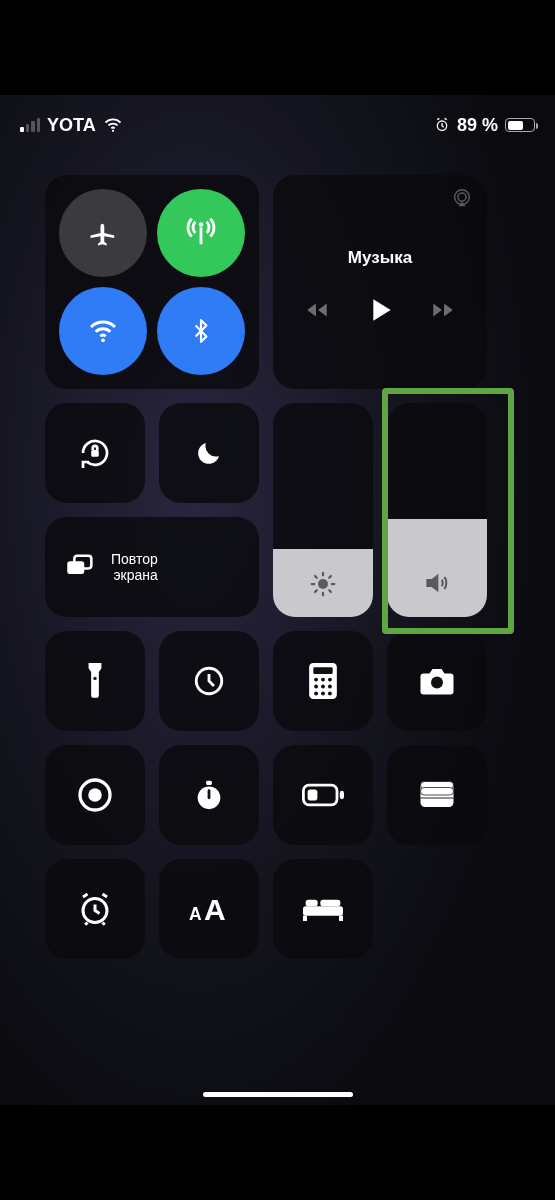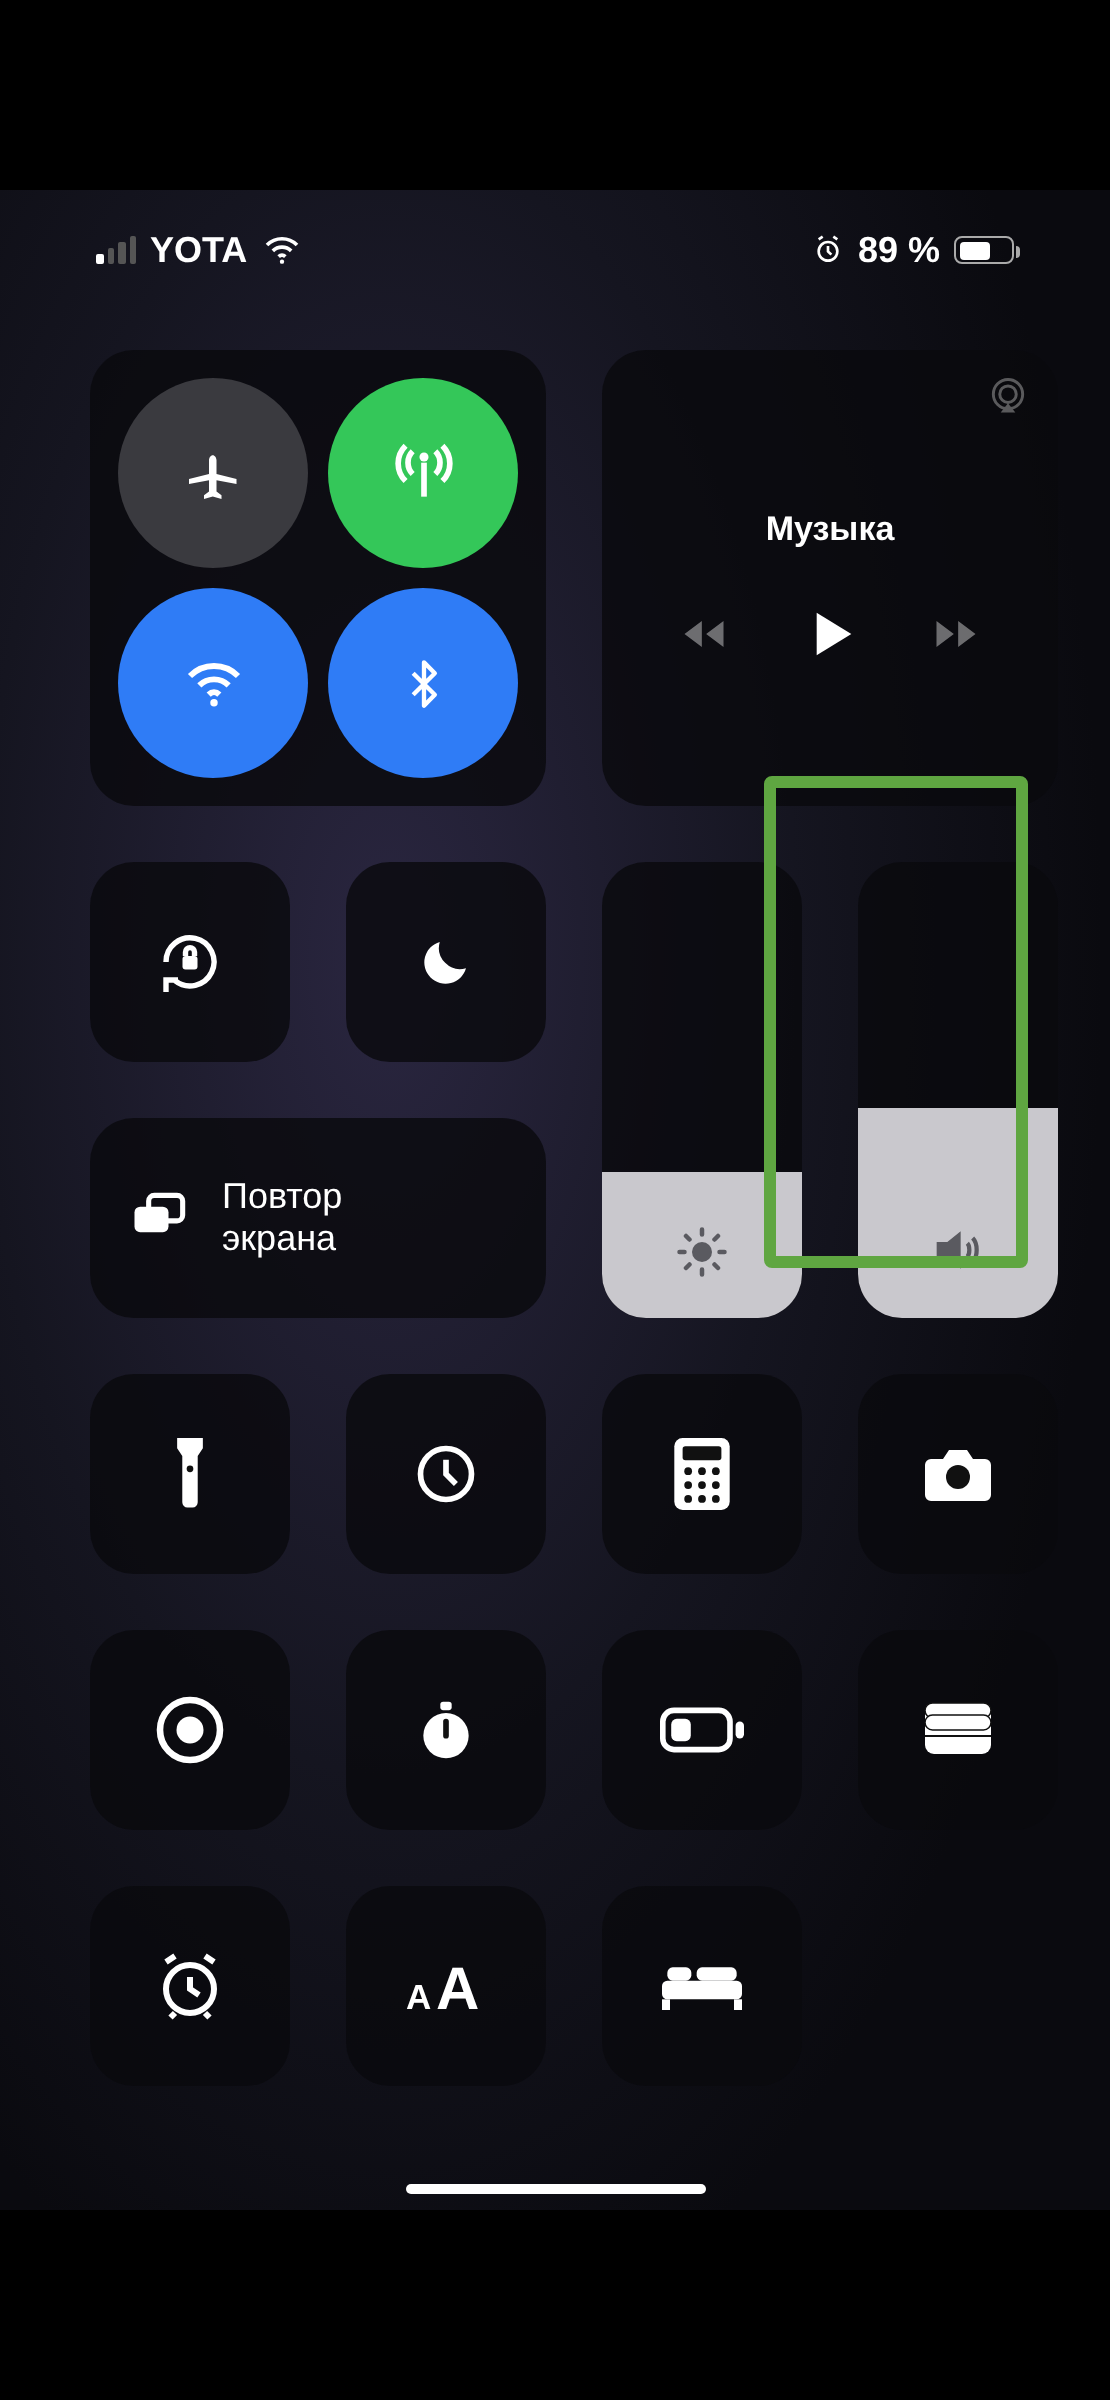--- a/index.html
+++ b/index.html
@@ -14,21 +14,21 @@
   .letterbox-top, .letterbox-bottom {
     position: absolute; left: 0; right: 0; height: 95px; background: #000;
   }
   .letterbox-top { top: 0; }
   .letterbox-bottom { bottom: 0; }
 
   
   .status-bar {
     position: absolute; top: 110px; left: 0; right: 0;
     display: flex; justify-content: space-between; align-items: center;
-    padding: 0 48px; height: 30px; font-size: 18px; font-weight: 600;
+    padding: 0 20px; height: 30px; font-size: 18px; font-weight: 600;
   }
   .status-left, .status-right { display: flex; align-items: center; gap: 7px; }
   .signal-bars { display: flex; align-items: flex-end; gap: 2px; height: 14px; }
   .signal-bars span { width: 3.5px; background: #555; border-radius: 1px; }
   .signal-bars span:nth-child(1){height:5px;background:#fff;}
   .signal-bars span:nth-child(2){height:8px;}
   .signal-bars span:nth-child(3){height:11px;}
   .signal-bars span:nth-child(4){height:14px;}
   .wifi-status svg { width: 20px; height: 20px; display:block; }
   .alarm-ic svg { width: 16px; height: 16px; display:block;}
@@ -38,21 +38,22 @@
   }
   .battery::after { content:""; position:absolute; right:-4px; top:4px; width:2.5px; height:6px; background:#aaa; border-radius:0 2px 2px 0;}
   .battery-fill { height: 9px; background:#fff; border-radius:2px; margin-left:1.5px; }
 
   
   .cc {
     position: absolute; top: 175px; left: 45px; right: 44px;
     display: grid;
     grid-template-columns: repeat(4, 100px);
     grid-auto-rows: 100px;
-    gap: 28px;
+    gap: 14px;
+    text-align: right;
   }
   .tile {
     background: rgba(10,10,14,0.82);
     border-radius: 22px;
     display: flex; align-items: center; justify-content: center;
     color: #fff;
     position: relative;
   }
   .tile svg { display:block; }
 
@@ -77,21 +78,21 @@
   }
   .media .airplay { position:absolute; top:12px; right:14px; opacity:.5;}
   .media-title { font-size: 17px; font-weight:600; margin-top:10px;}
   .media-controls { display:flex; align-items:center; gap:34px;}
   .media-controls .skip { opacity:.4; }
 
   
   .lock-tile   { grid-column:1; grid-row:3; }
   .dnd-tile    { grid-column:2; grid-row:3; }
   .mirror-tile { grid-column:1 / span 2; grid-row:4; justify-content:flex-start; padding-left:18px; gap:14px;}
-  .mirror-tile .mirror-text { font-size:18px; line-height:1.15; }
+  .mirror-tile .mirror-text { font-size:14px; line-height:1.15; }
 
   
   .slider {
     grid-row: 3 / span 2;
     background: rgba(10,10,14,0.82);
     border-radius: 22px;
     overflow: hidden; position: relative;
   }
   .brightness { grid-column:3; }
   .volume     { grid-column:4; }

